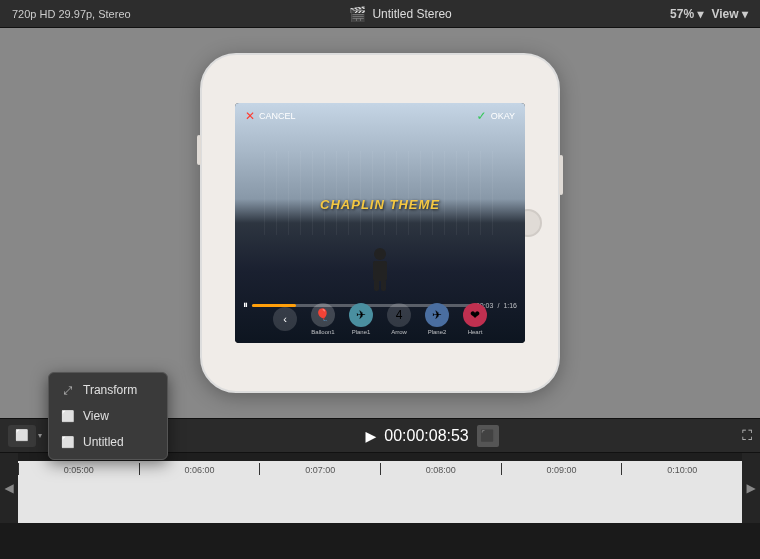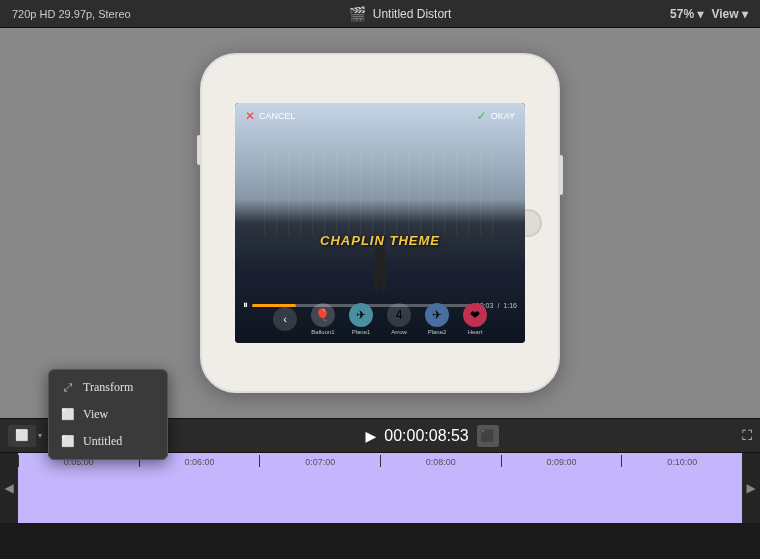--- a/index.html
+++ b/index.html
@@ -117,21 +117,20 @@
       left: 50%;
       transform: translate(-50%, -50%);
       color: #f5c842;
       font-size: 13px;
       font-weight: 900;
       font-style: italic;
       letter-spacing: 1px;
       text-shadow: 1px 1px 3px rgba(0,0,0,0.8);
       white-space: nowrap;
       text-align: center;
-      margin-top: 36px;
     }
 
     
     .figure {
       position: absolute;
       bottom: 55px;
       left: 50%;
       transform: translateX(-50%);
       width: 20px;
       height: 40px;
@@ -382,23 +381,24 @@
     .project-label {
       color: #aaa;
       font-size: 11px;
     }
     .timecode-info {
       color: #aaa;
       font-size: 11px;
     }
     .timeline-ruler {
       flex: 1;
-      background: #c4b5fd;
+      background: #e5e5e5;
       position: relative;
       overflow: hidden;
+      margin-top: 8px;
     }
     .ruler-marks {
       display: flex;
       height: 100%;
       align-items: flex-start;
       padding-top: 2px;
     }
     .ruler-mark {
       color: #555;
       font-size: 9px;
@@ -434,21 +434,20 @@
       width: 14px;
       height: 14px;
       display: flex;
       align-items: center;
       justify-content: center;
       font-size: 11px;
       color: #bbb;
     }
     .dropdown-item-label {
       font-size: 12px;
-      font-family: Liberation Serif, serif;
     }
 
     
     .building-bg {
       position: absolute;
       top: 0; left: 0; right: 0; bottom: 0;
       background: linear-gradient(to bottom, #c5d5e5 0%, #a8b8c8 20%, #8898a8 40%,
                   #2d3540 50%, #1a2030 70%, #0d1520 100%);
     }
     .building-lines {
@@ -461,21 +460,21 @@
       );
     }
   </style>
 </head>
 <body>
 
 <div class="top-bar">
   <span class="top-bar-left">720p HD 29.97p, Stereo</span>
   <div class="top-bar-center">
     <span class="film-icon">🎬</span>
-    <span>Untitled Distort</span>
+    <span>Untitled Stereo</span>
   </div>
   <div class="top-bar-right">
     <span>
       <span>57%</span>
       <span>▾</span>
     </span>
     <span>
       <span>View</span>
       <span>▾</span>
     </span>

